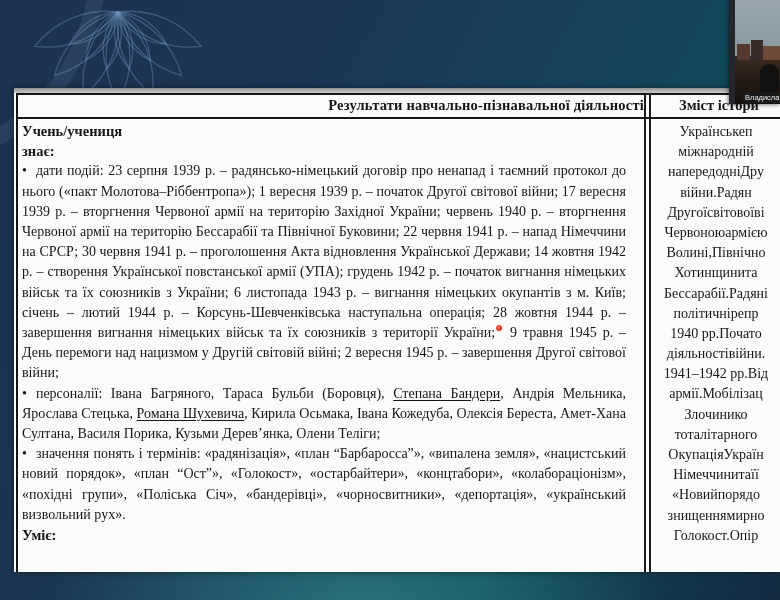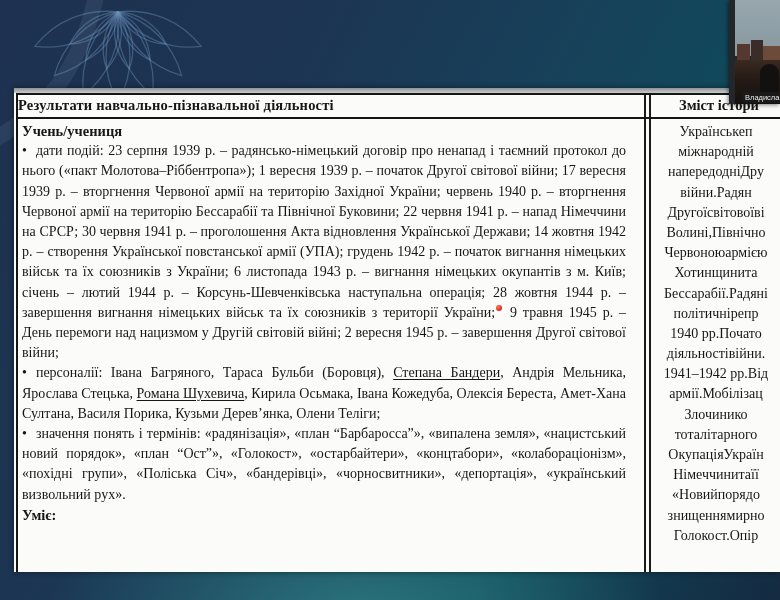--- a/index.html
+++ b/index.html
@@ -24,21 +24,21 @@
     position:absolute;left:2px;top:5px;width:950px;height:560px;
     border:2px solid #151515;
     color:#161616;
   }
   .t-row{display:flex;}
   .t-col1{width:628px;border-right:2px solid #1a1a1a;box-sizing:border-box;}
   .t-gap{width:3px;}
   .t-col2{flex:1;border-left:2px solid #1a1a1a;box-sizing:border-box;}
   .t-head{border-bottom:2px solid #151515;height:22px;}
   .h1{
-    text-align:left;font-weight:bold;font-size:14.5px;line-height:21px;
+    text-align:right;font-weight:bold;font-size:14.5px;line-height:21px;
     letter-spacing:.2px;
   }
   .h2{
     font-weight:bold;font-size:14.5px;line-height:21px;
     padding-left:28px;white-space:nowrap;overflow:hidden;
   }
   .t-body{align-items:stretch;height:455px;}
   .cell-left{padding:2px 18px 0 4px;font-size:14px;line-height:20.2px;}
   .cell-right{padding:3px 0 0 6px;font-size:14px;line-height:20.2px;}
   .blk{min-height:20.2px;}
@@ -107,20 +107,21 @@
   <div class="page-top-edge"></div>
   <div class="doc-table">
     <div class="t-row t-head">
       <div class="t-col1 h1">Результати навчально-пізнавальної діяльності</div>
       <div class="t-gap"></div>
       <div class="t-col2 h2">Зміст істори</div>
     </div>
     <div class="t-row t-body">
       <div class="t-col1 cell-left">
           <div class="blk bold">Учень/учениця</div>
+          <div class="blk bold">знає:</div>
           <div class="blk just"><span class="bullet-glyph">•</span><span>дати подій: 23 серпня 1939 р. – радянсько-німецький договір про ненапад і таємний протокол до нього («пакт Молотова–Ріббентропа»); 1 вересня 1939 р. – початок Другої світової війни; 17 вересня 1939 р. – вторгнення Червоної армії на територію Західної України; червень 1940 р. – вторгнення Червоної армії на територію Бессарабії та Північної Буковини; 22 червня 1941 р. – напад Німеччини на СРСР; 30 червня 1941 р. – проголошення Акта відновлення Української Держави; 14 жовтня 1942 р. – створення Української повстанської армії (УПА); грудень 1942 р. – початок вигнання німецьких військ та їх союзників з України; 6 листопада 1943 р. – вигнання німецьких окупантів з м. Київ; січень – лютий 1944 р. – Корсунь-Шевченківська наступальна операція; 28 жовтня 1944 р. – завершення вигнання німецьких військ та їх союзників з території України;</span><span class="red-dot"></span><span> 9 травня 1945 р. – День перемоги над нацизмом у Другій світовій війні; 2 вересня 1945 р. – завершення Другої світової війни;</span></div>
           <div class="blk just"><span class="bullet-glyph">•</span><span>персоналії: Івана Багряного, Тараса Бульби (Боровця), </span><u>Степана Бандери</u><span>, Андрія Мельника, Ярослава Стецька, </span><u>Романа Шухевича</u><span>, Кирила Осьмака, Івана Кожедуба, Олексія Береста, Амет-Хана Султана, Василя Порика, Кузьми Дерев’янка, Олени Теліги;</span></div>
           <div class="blk just"><span class="bullet-glyph">•</span><span>значення понять і термінів: «радянізація», «план “Барбаросса”», «випалена земля», «нацистський новий порядок», «план “Ост”», «Голокост», «остарбайтери», «концтабори», «колабораціонізм», «похідні групи», «Поліська Січ», «бандерівці», «чорносвитники», «депортація», «український визвольний рух».</span></div>
           <div class="blk bold">Уміє:</div>
         </div>
       <div class="t-gap"></div>
       <div class="t-col2 cell-right">
           <div class="rline">
             <span>Українське</span>
             <span>п</span>
@@ -135,26 +136,26 @@
           <div class="rline">
             <span>війни.</span>
             <span>Радян</span>
           </div>
           <div class="rline">
             <span>Другої</span>
             <span>світової</span>
             <span>ві</span>
           </div>
           <div class="rline">
+            <span>Червоною</span>
+            <span>армією</span>
+          </div>
+          <div class="rline">
             <span>Волині,</span>
             <span>Північно</span>
-          </div>
-          <div class="rline">
-            <span>Червоною</span>
-            <span>армією</span>
           </div>
           <div class="rline">
             <span>Хотинщини</span>
             <span>та</span>
           </div>
           <div class="rline">
             <span>Бессарабії.</span>
             <span>Радяні</span>
           </div>
           <div class="rline">

